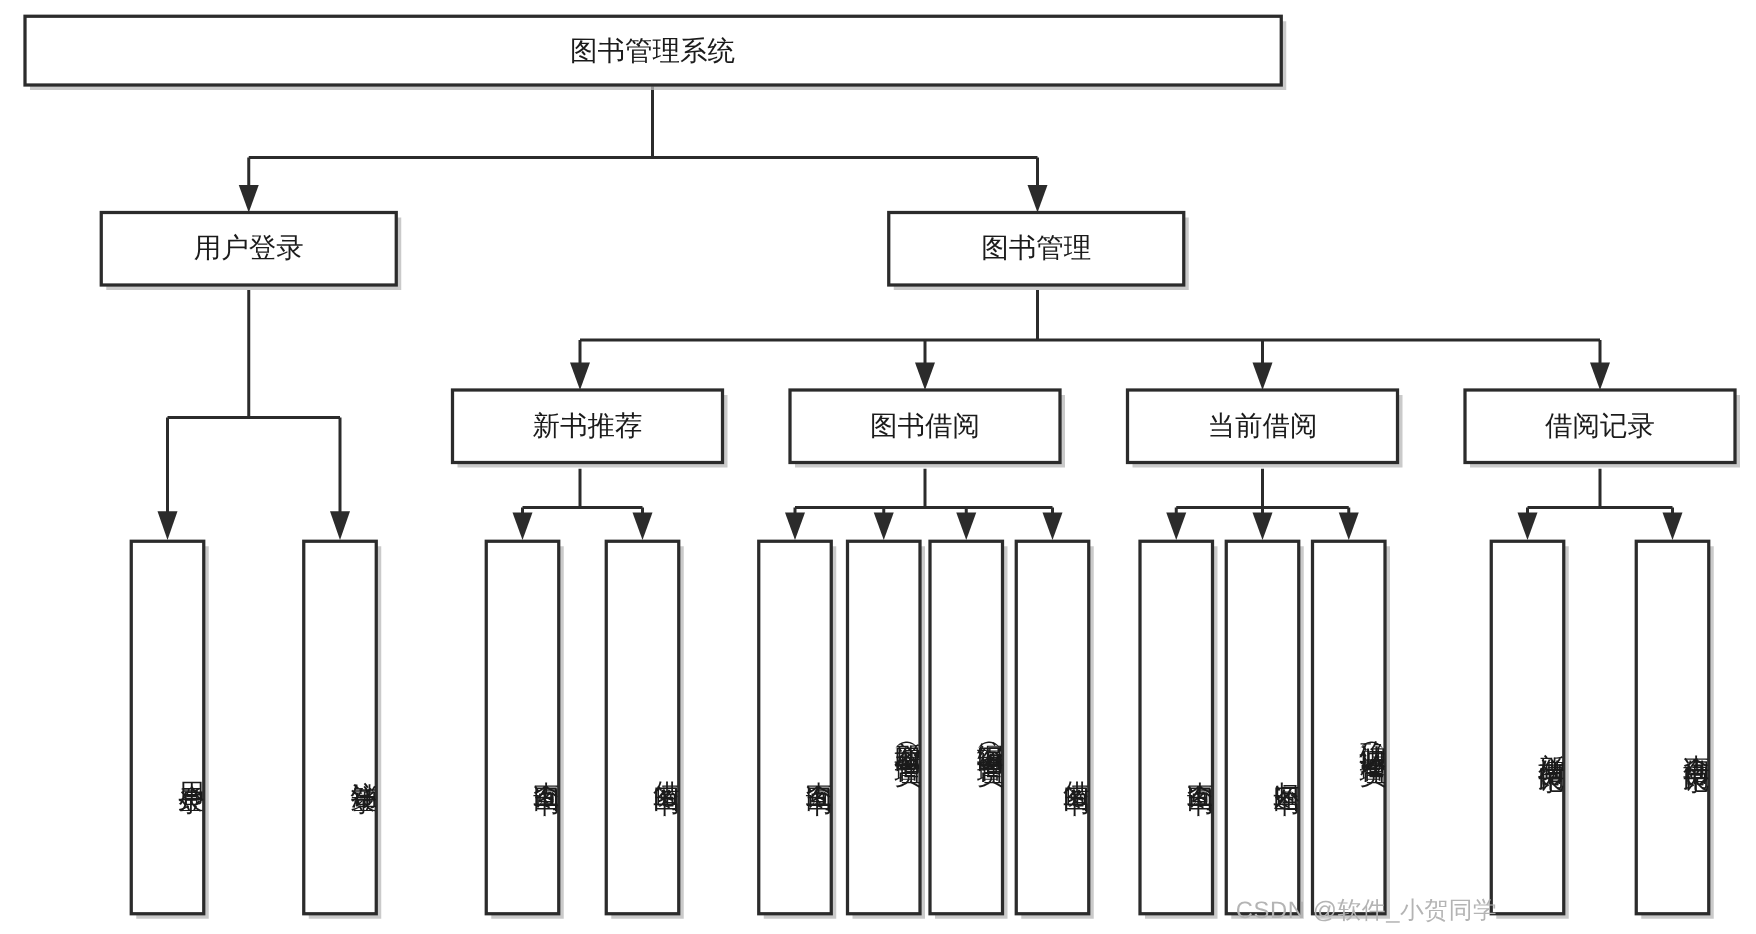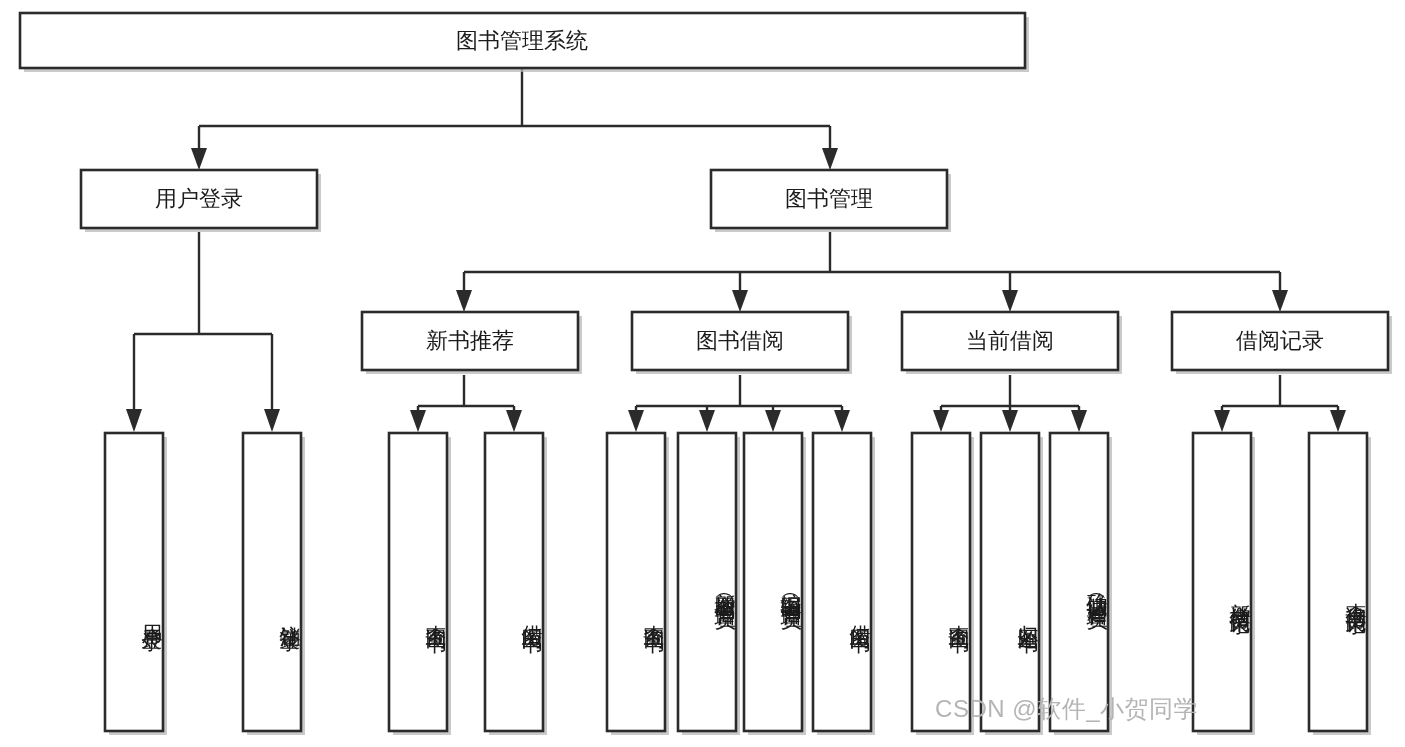--- a/index.html
+++ b/index.html
@@ -67,23 +67,23 @@
     font-size: 21px;
     line-height: 1.05;
     letter-spacing: 2.5px;
     color: #1b1b1b;
     pointer-events: none;
     text-align: center;
   }
   .watermark {
     position: absolute;
     right: 8px;
-    bottom: 22px;
-    font-family: "Liberation Sans", "DejaVu Sans", sans-serif;
-    font-size: 24px;
+    bottom: 6px;
+    font-family: "Liberation Sans", "DejaVu Sans", sans-serif;
+    font-size: 19px;
     color: #b4b4b4;
     letter-spacing: 0.5px;
     white-space: nowrap;
   }
 </style>
 </head>
 <body>
 
 <div id="diagram-root">
 

